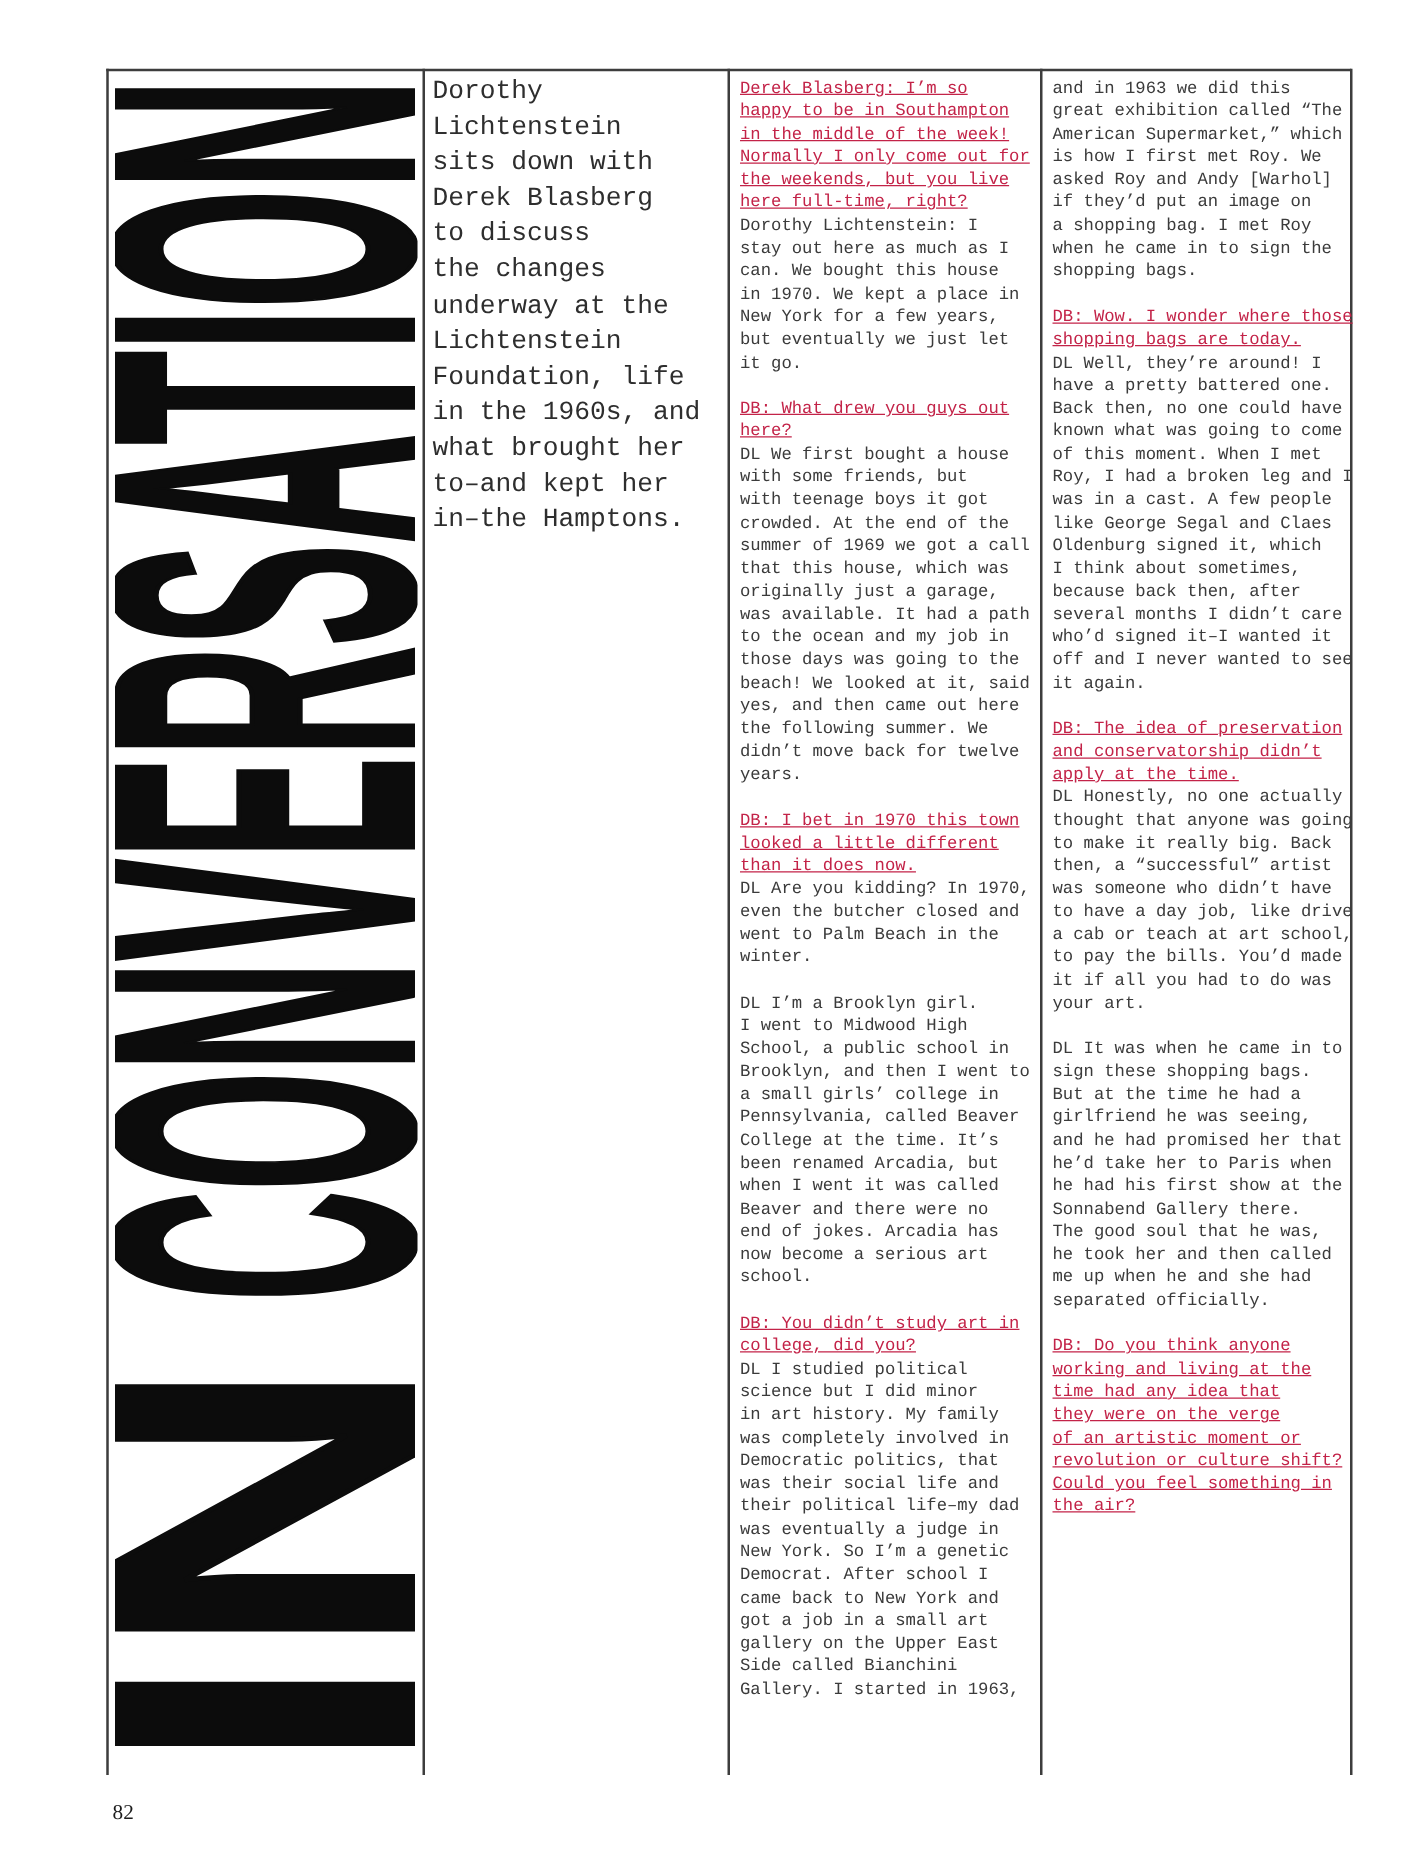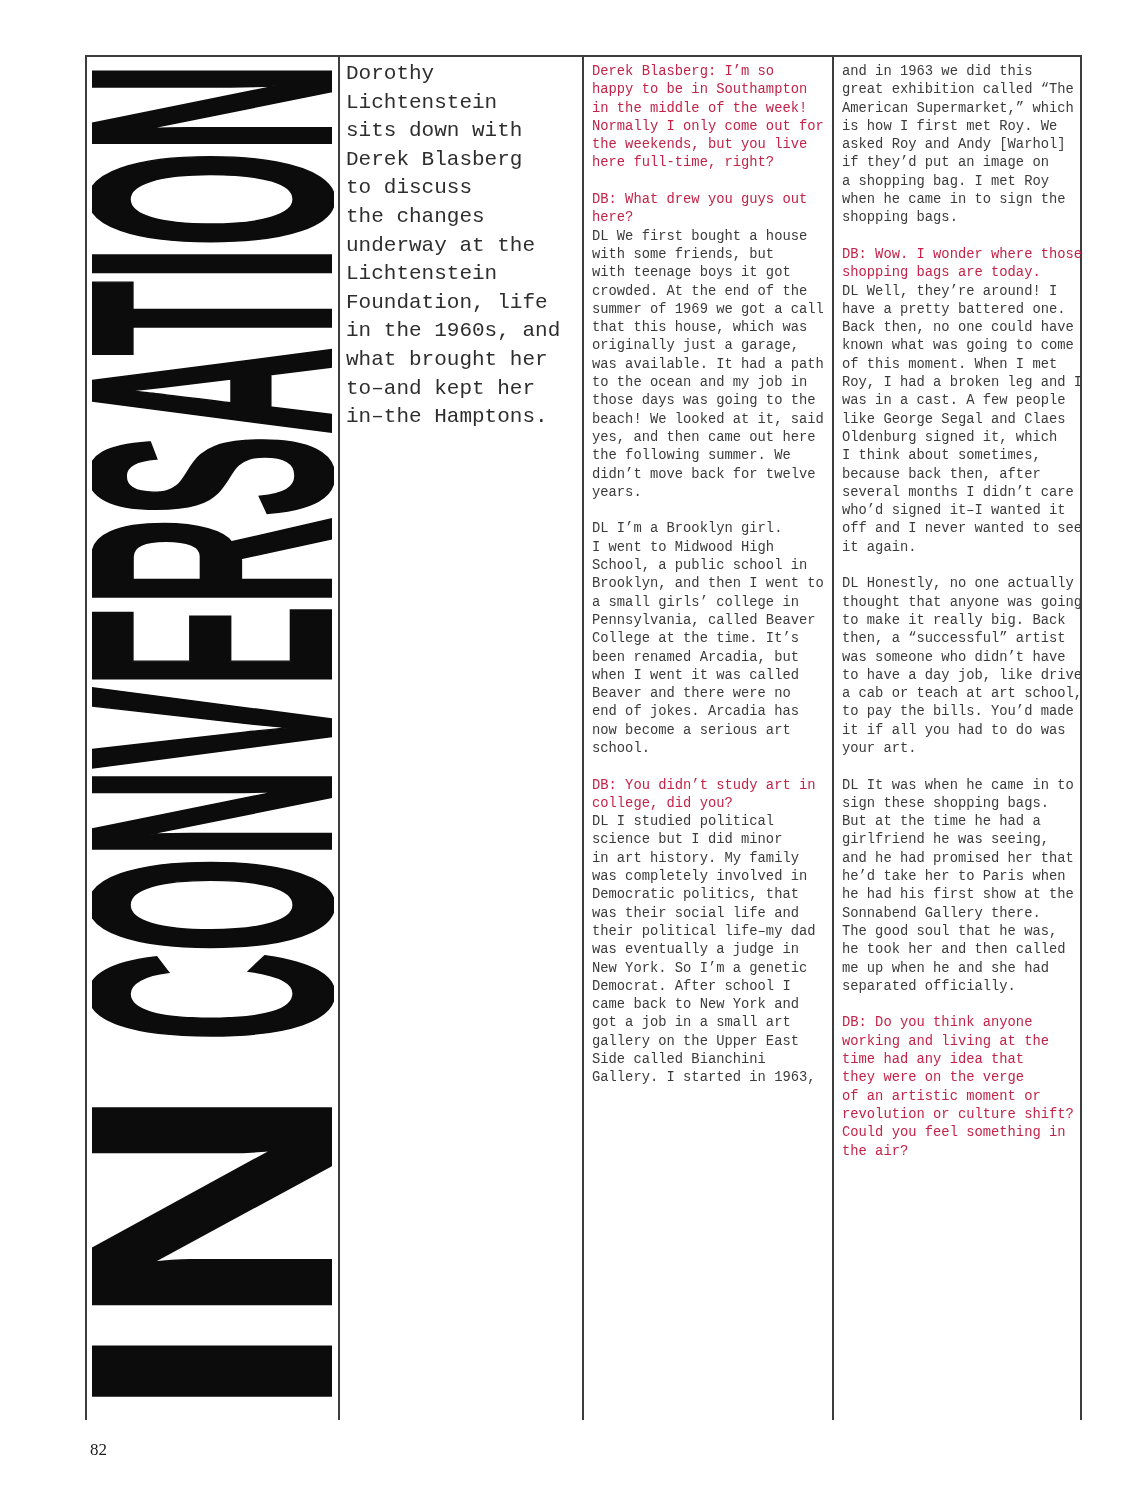--- a/index.html
+++ b/index.html
@@ -67,21 +67,21 @@
     width: 242px;
     font-size: 13.8px;
     line-height: 18.3px;
     color: var(--body-text, #3b3b3b);
   }
   #col-1 { left: 557px; }
   #col-2 { left: 807px; }
   .block { margin: 0 0 18.3px 0; }
   .block:last-child { margin-bottom: 0; }
   .q, .a { white-space: pre-line; }
-  .q { color: var(--question-red, #c32348); }
+  .q { color: var(--question-red, #c32348); text-decoration: underline; }
   
   #page-number {
     position: absolute;
     left: 55px;
     top: 1440px;
     font-family: "Liberation Serif", serif;
     font-size: 17px;
     color: #1c1c1c;
     text-align: right;
   }
@@ -133,20 +133,27 @@
 in–the Hamptons.</div>
 
   <div id="col-1" class="col">
       <div class="block">
         <div class="q">Derek Blasberg: I’m so
 happy to be in Southampton
 in the middle of the week!
 Normally I only come out for
 the weekends, but you live
 here full-time, right?</div>
+        <div class="a">Dorothy Lichtenstein: I
+stay out here as much as I
+can. We bought this house
+in 1970. We kept a place in
+New York for a few years,
+but eventually we just let
+it go.</div>
       </div>
       <div class="block">
         <div class="q">DB: What drew you guys out
 here?</div>
         <div class="a">DL We first bought a house
 with some friends, but
 with teenage boys it got
 crowded. At the end of the
 summer of 1969 we got a call
 that this house, which was
@@ -154,20 +161,29 @@
 was available. It had a path
 to the ocean and my job in
 those days was going to the
 beach! We looked at it, said
 yes, and then came out here
 the following summer. We
 didn’t move back for twelve
 years.</div>
       </div>
       <div class="block">
+        <div class="q">DB: I bet in 1970 this town
+looked a little different
+than it does now.</div>
+        <div class="a">DL Are you kidding? In 1970,
+even the butcher closed and
+went to Palm Beach in the
+winter.</div>
+      </div>
+      <div class="block">
         <div class="a">DL I’m a Brooklyn girl.
 I went to Midwood High
 School, a public school in
 Brooklyn, and then I went to
 a small girls’ college in
 Pennsylvania, called Beaver
 College at the time. It’s
 been renamed Arcadia, but
 when I went it was called
 Beaver and there were no
@@ -221,20 +237,23 @@
 like George Segal and Claes
 Oldenburg signed it, which
 I think about sometimes,
 because back then, after
 several months I didn’t care
 who’d signed it–I wanted it
 off and I never wanted to see
 it again.</div>
       </div>
       <div class="block">
+        <div class="q">DB: The idea of preservation
+and conservatorship didn’t
+apply at the time.</div>
         <div class="a">DL Honestly, no one actually
 thought that anyone was going
 to make it really big. Back
 then, a “successful” artist
 was someone who didn’t have
 to have a day job, like drive
 a cab or teach at art school,
 to pay the bills. You’d made
 it if all you had to do was
 your art.</div>

